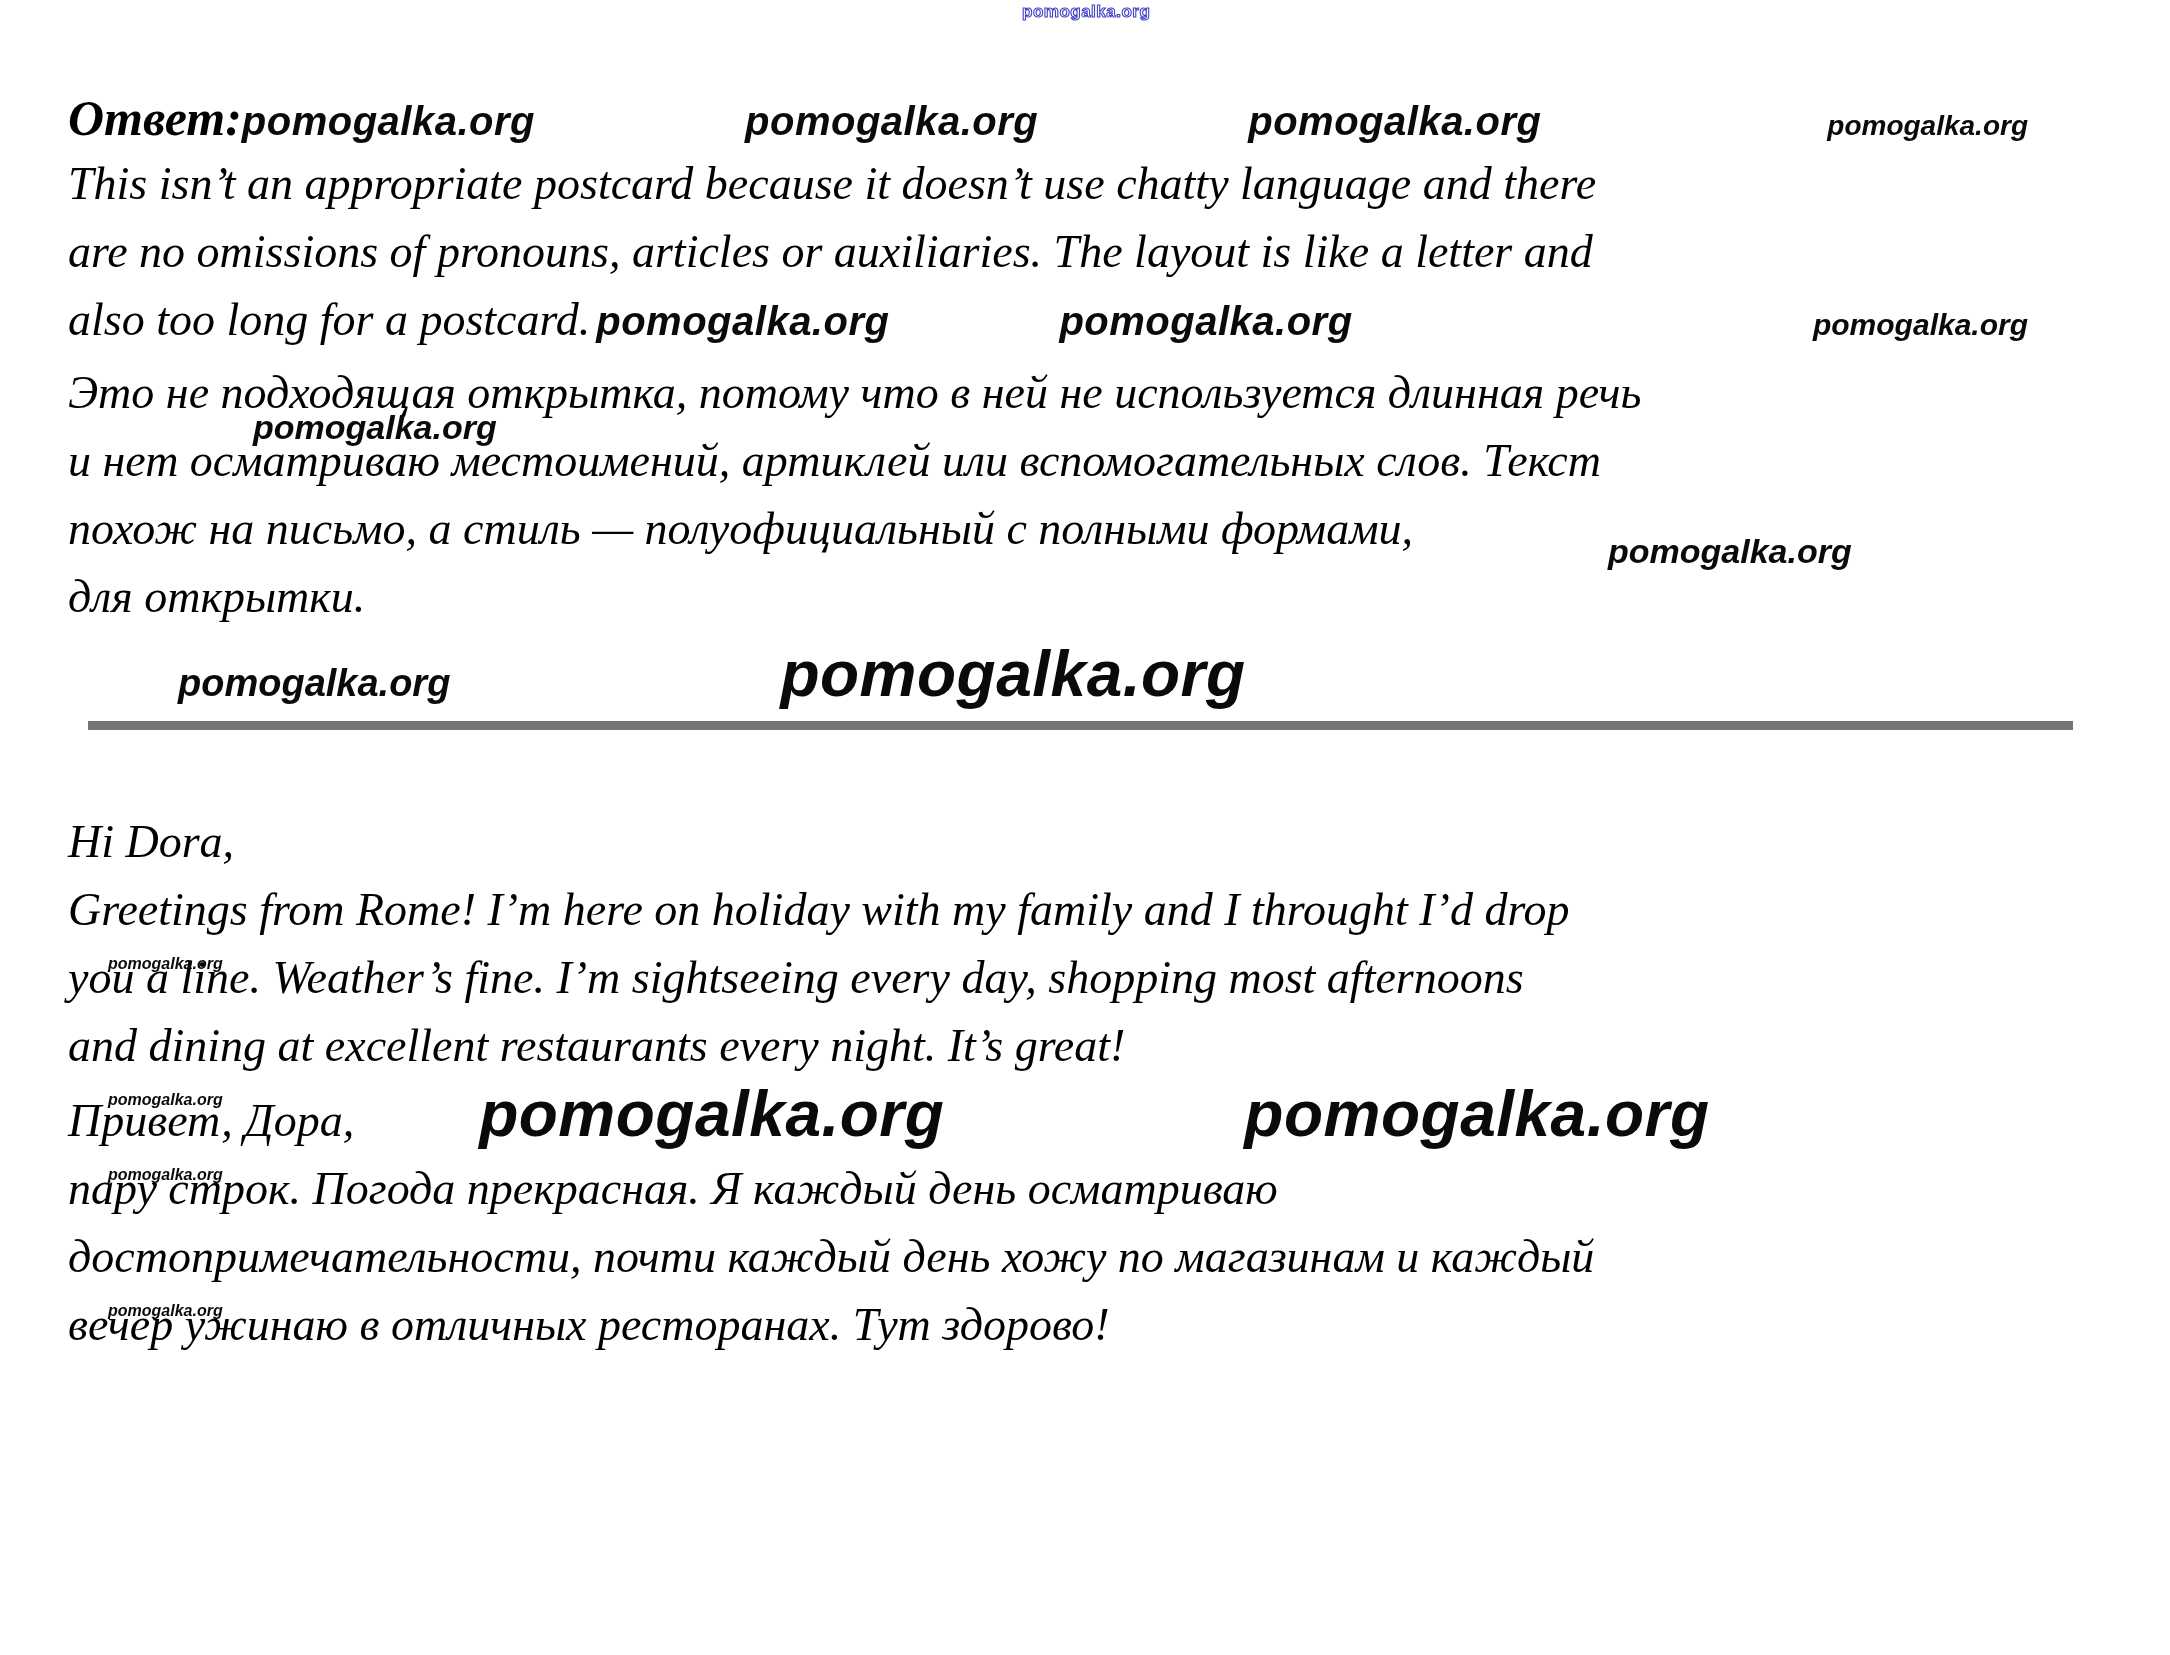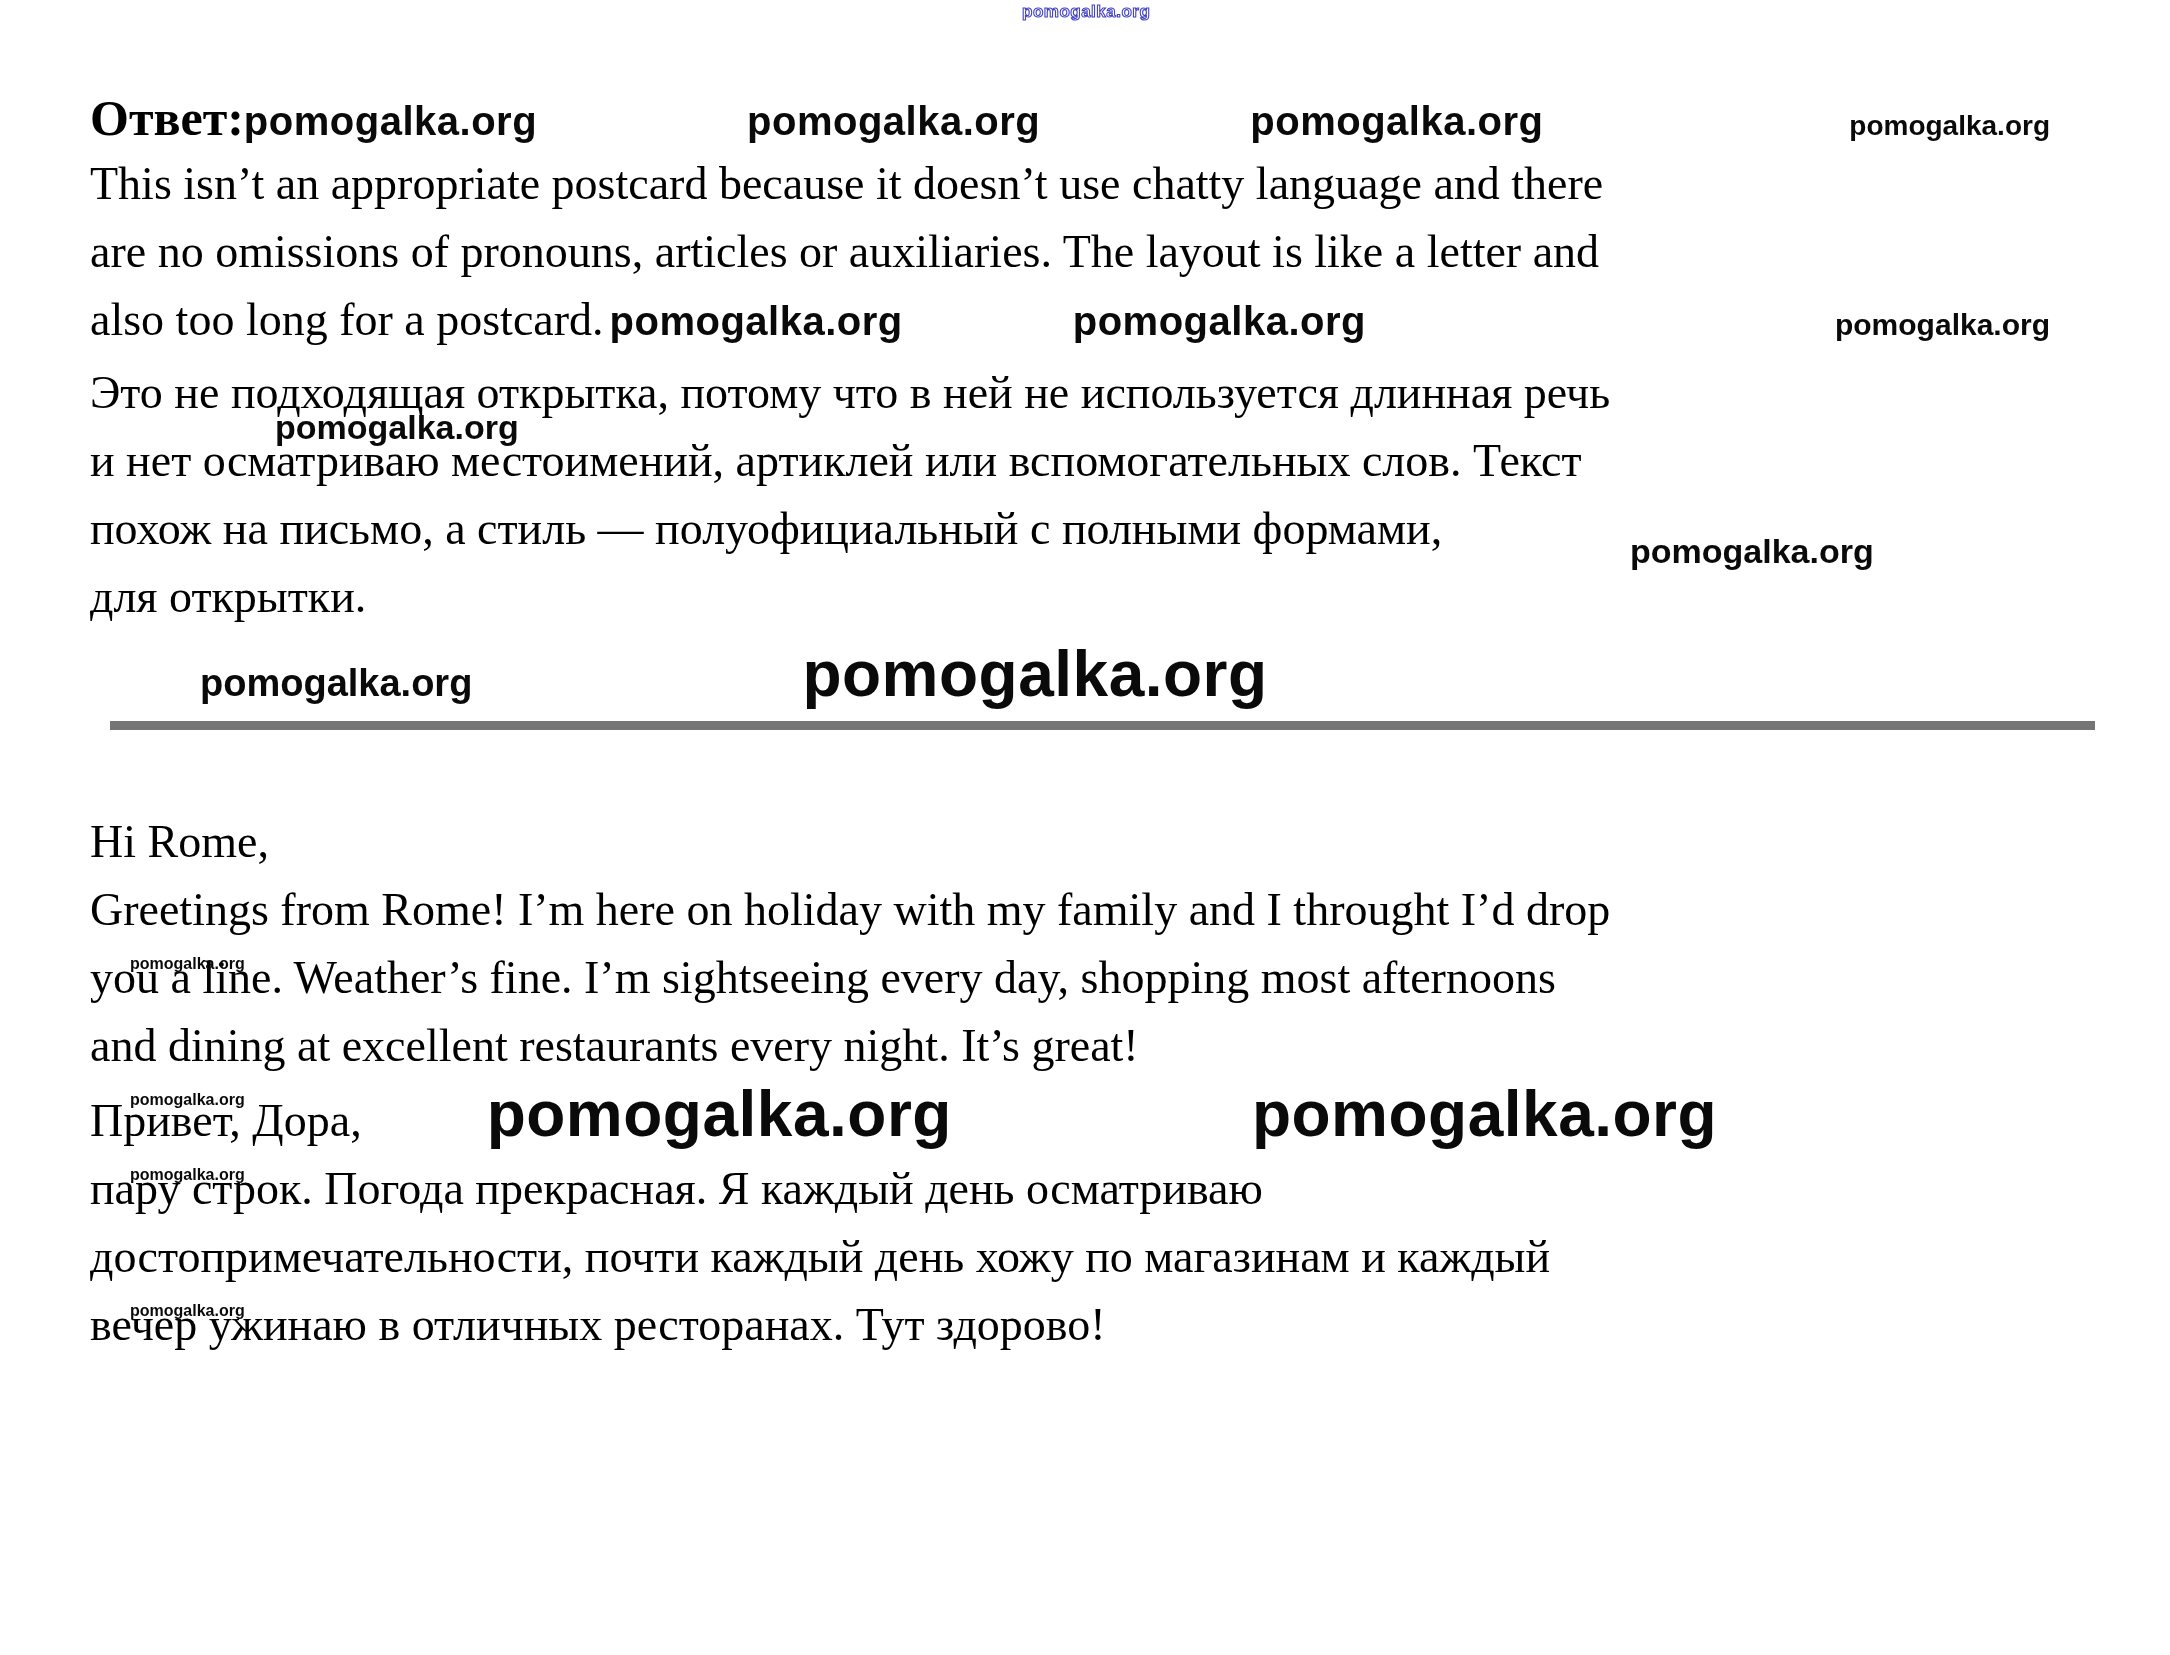--- a/index.html
+++ b/index.html
@@ -8,21 +8,21 @@
     font-family:"Liberation Serif", serif;
     position:relative;overflow:hidden;
   }
   
   .wm-top{
     position:absolute;top:2px;left:1022px;
     font-family:"Liberation Sans", sans-serif;
     font-size:17px;font-weight:bold;letter-spacing:.5px;
     color:#ffffff;-webkit-text-stroke:1.1px #4343c5;text-stroke:1.1px #4343c5;
   }
-  .content{position:absolute;left:90px;top:86px;width:2005px;}
+  .content{position:absolute;left:68px;top:86px;width:2005px;font-style:italic;}
   .line{font-size:46px;line-height:68px;white-space:nowrap;position:relative;}
   .row{display:flex;align-items:baseline;white-space:nowrap;}
   .answer-label{font-size:50px;font-weight:bold;line-height:64px;}
   .wm{font-family:"Liberation Sans", sans-serif;font-weight:600;color:#0a0a0a;}
   .wm-lg{font-size:40px;letter-spacing:.5px;}
   .wm-md{font-size:30px;}
   .wm-sm{font-size:28px;}
   .wm-big{font-size:64px;font-weight:bold;letter-spacing:.5px;}
   .wm-tiny{font-size:16px;font-weight:bold;}
   .wm-ru-over{position:absolute;left:185px;top:-34px;font-size:34px;}
@@ -80,21 +80,21 @@
   </div>
 
   <div class="wm-row-pre-divider">
     <span class="wm left-md">pomogalka.org</span>
     <span class="wm wm-big center-big">pomogalka.org</span>
   </div>
 
   <hr class="divider" id="divider" style="background: rgb(117, 117, 117);">
 
   <div class="section2">
-    <div class="line">Hi Rome,</div>
+    <div class="line">Hi Dora,</div>
     <div class="line">Greetings from Rome! I’m here on holiday with my family and I throught I’d drop</div>
     <div class="line">
       <span class="wm wm-tiny wm-tiny-over">pomogalka.org</span>
       <span>you a line. Weather’s fine. I’m sightseeing every day, shopping most afternoons</span>
     </div>
     <div class="line">and dining at excellent restaurants every night. It’s great!</div>
 
     <div class="row line ru-greet-row">
       <span class="wm wm-tiny wm-tiny-over">pomogalka.org</span>
       <span>Привет, Дора,</span>

